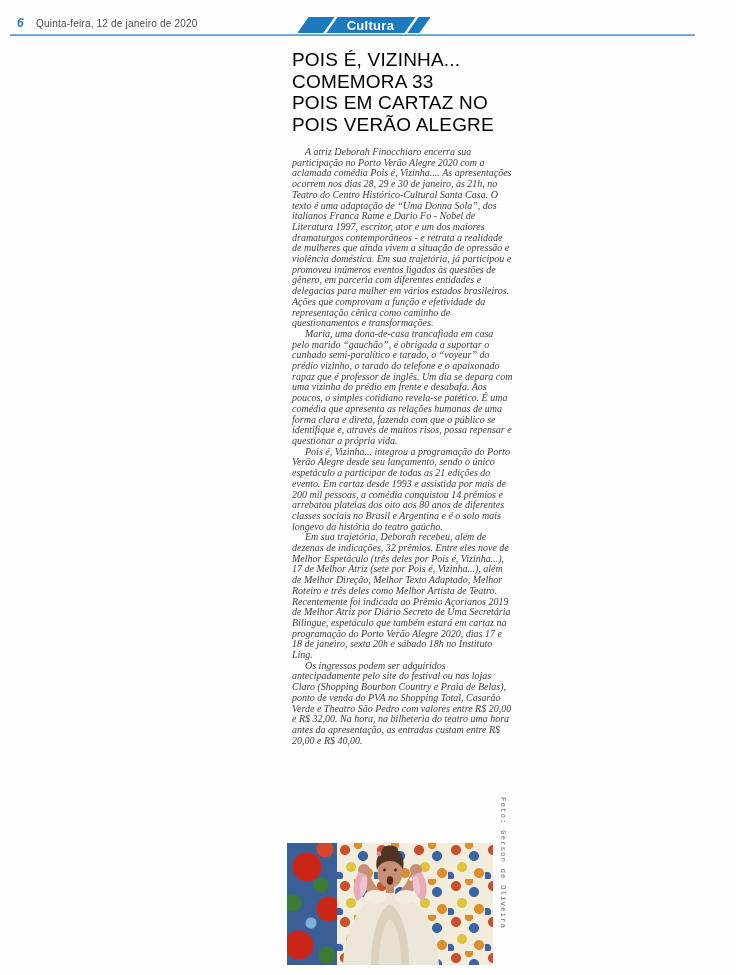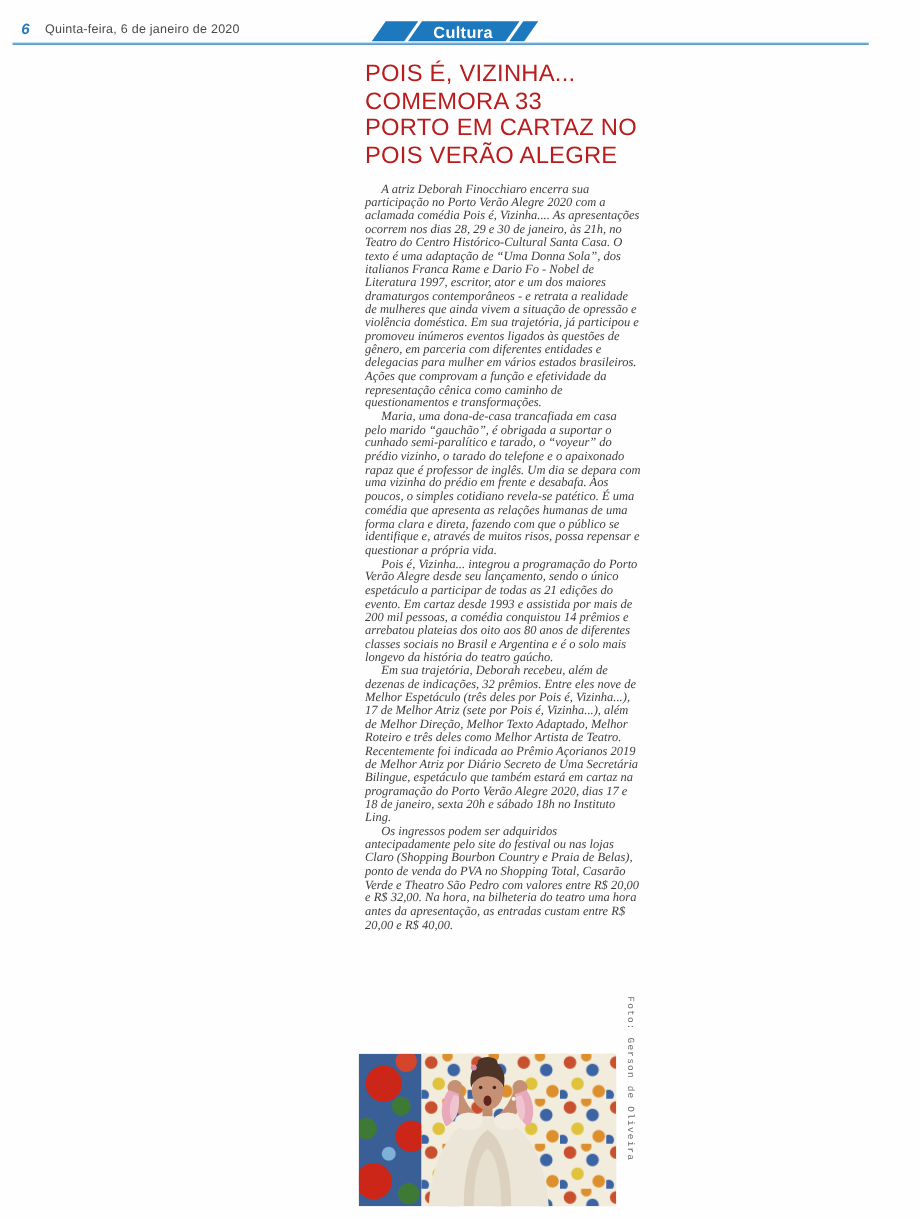--- a/index.html
+++ b/index.html
@@ -37,21 +37,21 @@
     width:78px;display:flex;align-items:center;justify-content:center;
   }
   .badge .main span{
     transform:skewX(35deg);
     color:#ffffff;font-weight:bold;font-size:13px;line-height:15px;
     letter-spacing:.3px;
   }
   
   .headline{
     position:absolute;left:292px;top:49px;width:230px;
-    font-size:19px;line-height:21.5px;color:#b91c1c;
+    font-size:19px;line-height:21.5px;color:#000000;
     letter-spacing:.2px;font-weight:400;
   }
   .body-col{
     position:absolute;left:292px;top:147px;width:221px;
     font-family:"Liberation Serif",serif;
     font-size:10px;line-height:10.7px;color:#3c3c3c;
     text-align:left;
     font-style:italic;
   }
   .body-col p{margin:0;text-indent:13px;}
@@ -95,35 +95,35 @@
     white-space:nowrap;
   }
 </style>
 </head>
 <body>
 
 <div class="page">
 
   <div class="masthead">
     <span class="page-num">6</span>
-    <span class="date-line">Quinta-feira, 6 de janeiro de 2020</span>
+    <span class="date-line">Quinta-feira, 12 de janeiro de 2020</span>
     <div class="rule"></div>
     <div class="badge">
       <div class="wing left"></div>
       <div class="main">
         <span>Cultura</span>
       </div>
       <div class="wing right"></div>
     </div>
   </div>
 
   <div class="headline">
     <div>POIS É, VIZINHA...</div>
     <div>COMEMORA 33</div>
-    <div>PORTO EM CARTAZ NO</div>
+    <div>POIS EM CARTAZ NO</div>
     <div>POIS VERÃO ALEGRE</div>
   </div>
 
   <div class="body-col">
     <p>A atriz Deborah Finocchiaro encerra sua participação no Porto Verão Alegre 2020 com a aclamada comédia Pois é, Vizinha.... As apresentações ocorrem nos dias 28, 29 e 30 de janeiro, às 21h, no Teatro do Centro Histórico-Cultural Santa Casa. O texto é uma adaptação de “Uma Donna Sola”, dos italianos Franca Rame e Dario Fo - Nobel de Literatura 1997, escritor, ator e um dos maiores dramaturgos contemporâneos - e retrata a realidade de mulheres que ainda vivem a situação de opressão e violência doméstica. Em sua trajetória, já participou e promoveu inúmeros eventos ligados às questões de gênero, em parceria com diferentes entidades e delegacias para mulher em vários estados brasileiros. Ações que comprovam a função e efetividade da representação cênica como caminho de questionamentos e transformações.</p>
     <p>Maria, uma dona-de-casa trancafiada em casa pelo marido “gauchão”, é obrigada a suportar o cunhado semi-paralítico e tarado, o “voyeur” do prédio vizinho, o tarado do telefone e o apaixonado rapaz que é professor de inglês. Um dia se depara com uma vizinha do prédio em frente e desabafa. Aos poucos, o simples cotidiano revela-se patético. É uma comédia que apresenta as relações humanas de uma forma clara e direta, fazendo com que o público se identifique e, através de muitos risos, possa repensar e questionar a própria vida.</p>
     <p>Pois é, Vizinha... integrou a programação do Porto Verão Alegre desde seu lançamento, sendo o único espetáculo a participar de todas as 21 edições do evento. Em cartaz desde 1993 e assistida por mais de 200 mil pessoas, a comédia conquistou 14 prêmios e arrebatou plateias dos oito aos 80 anos de diferentes classes sociais no Brasil e Argentina e é o solo mais longevo da história do teatro gaúcho.</p>
     <p>Em sua trajetória, Deborah recebeu, além de dezenas de indicações, 32 prêmios. Entre eles nove de Melhor Espetáculo (três deles por Pois é, Vizinha...), 17 de Melhor Atriz (sete por Pois é, Vizinha...), além de Melhor Direção, Melhor Texto Adaptado, Melhor Roteiro e três deles como Melhor Artista de Teatro. Recentemente foi indicada ao Prêmio Açorianos 2019 de Melhor Atriz por Diário Secreto de Uma Secretária Bilingue, espetáculo que também estará em cartaz na programação do Porto Verão Alegre 2020, dias 17 e 18 de janeiro, sexta 20h e sábado 18h no Instituto Ling.</p>
     <p>Os ingressos podem ser adquiridos antecipadamente pelo site do festival ou nas lojas Claro (Shopping Bourbon Country e Praia de Belas), ponto de venda do PVA no Shopping Total, Casarão Verde e Theatro São Pedro com valores entre R$ 20,00 e R$ 32,00. Na hora, na bilheteria do teatro uma hora antes da apresentação, as entradas custam entre R$ 20,00 e R$ 40,00.</p>
   </div>

